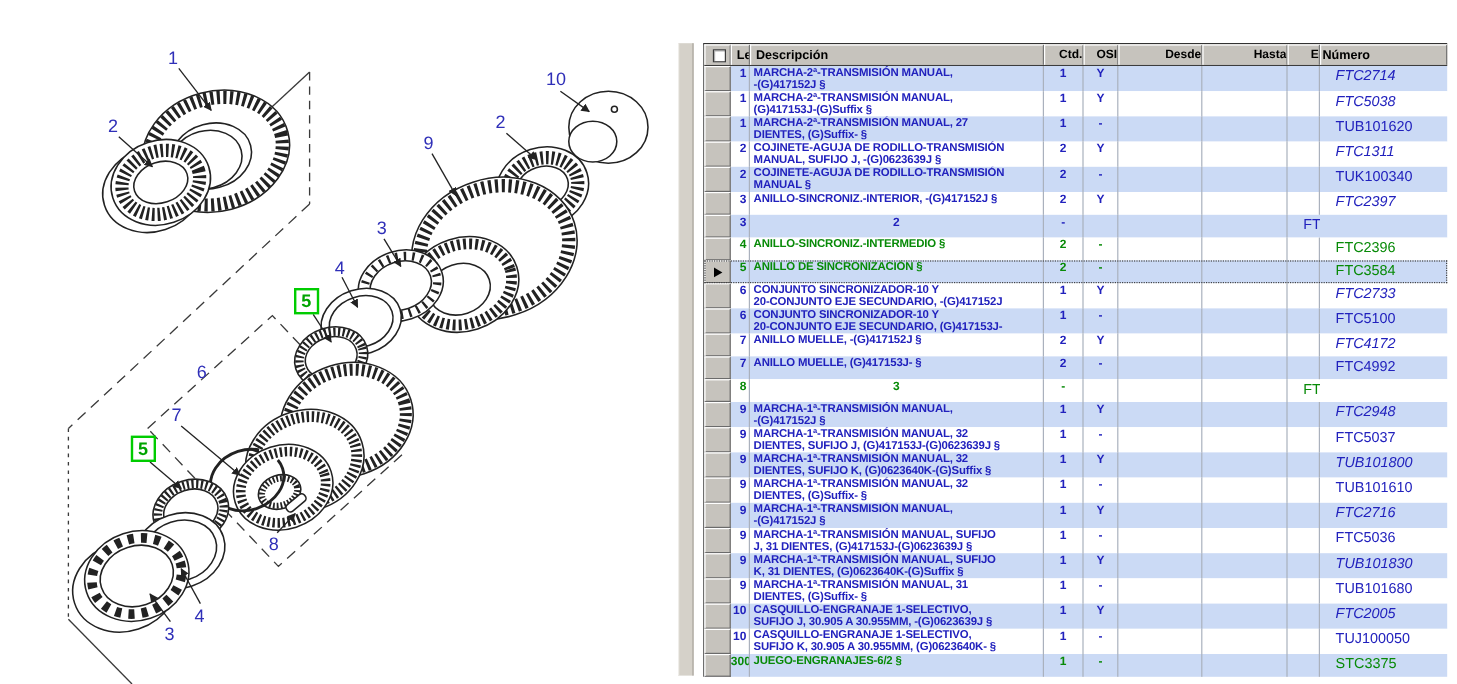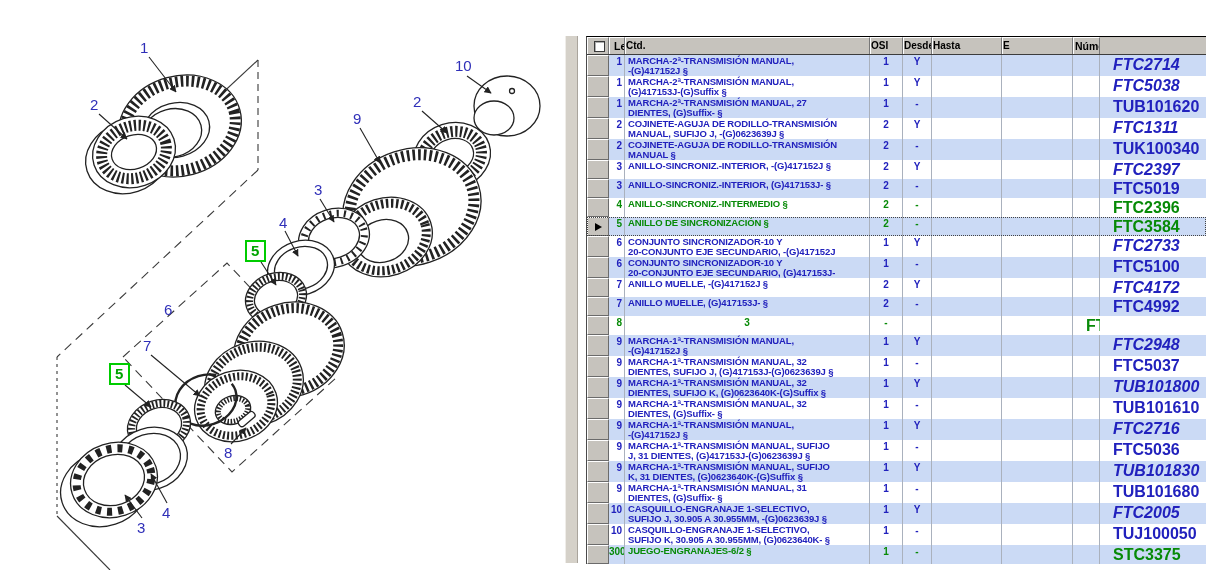--- a/index.html
+++ b/index.html
@@ -20,39 +20,39 @@
   .cobox{fill:#fff;stroke:var(--callout_green_border);stroke-width:2}
   #splitter{position:absolute;left:565px;top:36px;width:13px;height:527px;
     background:var(--splitter);border-left:1px solid #efede9;border-right:1px solid #a9a49c}
   #table{position:absolute;left:586px;top:36px;width:620px;
     border-top:1px solid #000;border-left:1px solid #4a4a4a;background:#fff}
   #thead,.trow{display:grid;grid-template-columns:22px 16px 245px 33px 29px 70px 71px 27px 1fr}
   #thead{height:18px;background:var(--header_gray);border-bottom:1px solid #3c3c3c}
   .hcell{font-size:10.5px;font-weight:bold;color:#000;padding:2px 0 0 4px;
     border-top:1px solid #fff;border-left:1px solid #fff;border-right:1px solid #777;
     overflow:hidden;white-space:nowrap;background:var(--header_gray)}
-  .hcell.ctr{text-align:left;padding-left:0}
+  .hcell.ctr{text-align:right;padding-left:0}
   .hcell.numh{padding-left:1px}
   .cbx{width:11px;height:11px;background:#fff;border:1px solid #3a3a3a;
     margin:1px 0 0 2px;box-shadow:inset 1px 1px 0 #b0b0b0}
   .trow{background:#fff}
   .trow.band{background:var(--band_blue)}
   .trow.sel{outline:1px dotted #444;outline-offset:-1px}
   .hbtn{background:var(--header_gray);border:1px solid;border-color:#fff #6b6b6b #6b6b6b #fff;
     display:flex;align-items:center;justify-content:center}
   .arrow{width:0;height:0;border-left:7px solid #000;
     border-top:4.5px solid transparent;border-bottom:4.5px solid transparent}
   .tcell{border-right:1px solid #aab1bd;overflow:hidden;padding-top:1px}
   .blue .tcell{color:var(--accent_blue)}
   .green .tcell{color:var(--row_green)}
   .le{font-size:10px;font-weight:bold;text-align:right;padding-right:2px;white-space:nowrap}
   .desc{font-size:9.5px;font-weight:bold;line-height:9.5px;letter-spacing:-0.15px;padding-left:3px}
   .dline{white-space:nowrap}
   .ctr{font-size:10px;font-weight:bold;text-align:center}
-  .num{font-size:16px;font-weight:bold;padding-left:13px;white-space:nowrap;border-right:none}
+  .num{font-size:12px;font-weight:normal;padding-left:13px;white-space:nowrap;border-right:none}
   .num.ital{font-style:italic}
 </style>
 </head>
 <body>
 
 <div id="app">
 
   <svg id="diagram" width="565" height="570" viewBox="0 0 565 570">
     <defs>
       <marker id="arr" viewBox="0 0 10 10" refX="9" refY="5" markerWidth="6.5" markerHeight="6.5" orient="auto">
@@ -215,20 +215,21 @@
   </svg>
 
   <div id="splitter"></div>
 
   <div id="table">
     <div id="thead">
         <div class="hcell">
           <div class="cbx"></div>
         </div>
         <div class="hcell">Le</div>
+        <div class="hcell">Descripción</div>
         <div class="hcell ctr">Ctd.</div>
         <div class="hcell ctr">OSI</div>
         <div class="hcell ctr">Desde</div>
         <div class="hcell ctr">Hasta</div>
         <div class="hcell ctr">E</div>
         <div class="hcell numh">Número</div>
       </div>
     <div id="tbody">
         <div class="trow band blue" style="height: 21px;">
           <div class="hbtn"></div>
@@ -309,23 +310,20 @@
           <div class="tcell ctr">2</div>
           <div class="tcell ctr">Y</div>
           <div class="tcell"></div>
           <div class="tcell"></div>
           <div class="tcell"></div>
           <div class="tcell num ital">FTC2397</div>
         </div>
         <div class="trow band blue" style="height: 19px;">
           <div class="hbtn"></div>
           <div class="tcell le">3</div>
-          <div class="tcell desc">
-            <div class="dline">ANILLO-SINCRONIZ.-INTERIOR, (G)417153J- §</div>
-          </div>
           <div class="tcell ctr">2</div>
           <div class="tcell ctr">-</div>
           <div class="tcell"></div>
           <div class="tcell"></div>
           <div class="tcell"></div>
           <div class="tcell num">FTC5019</div>
         </div>
         <div class="trow green" style="height: 19px;">
           <div class="hbtn"></div>
           <div class="tcell le">4</div>

